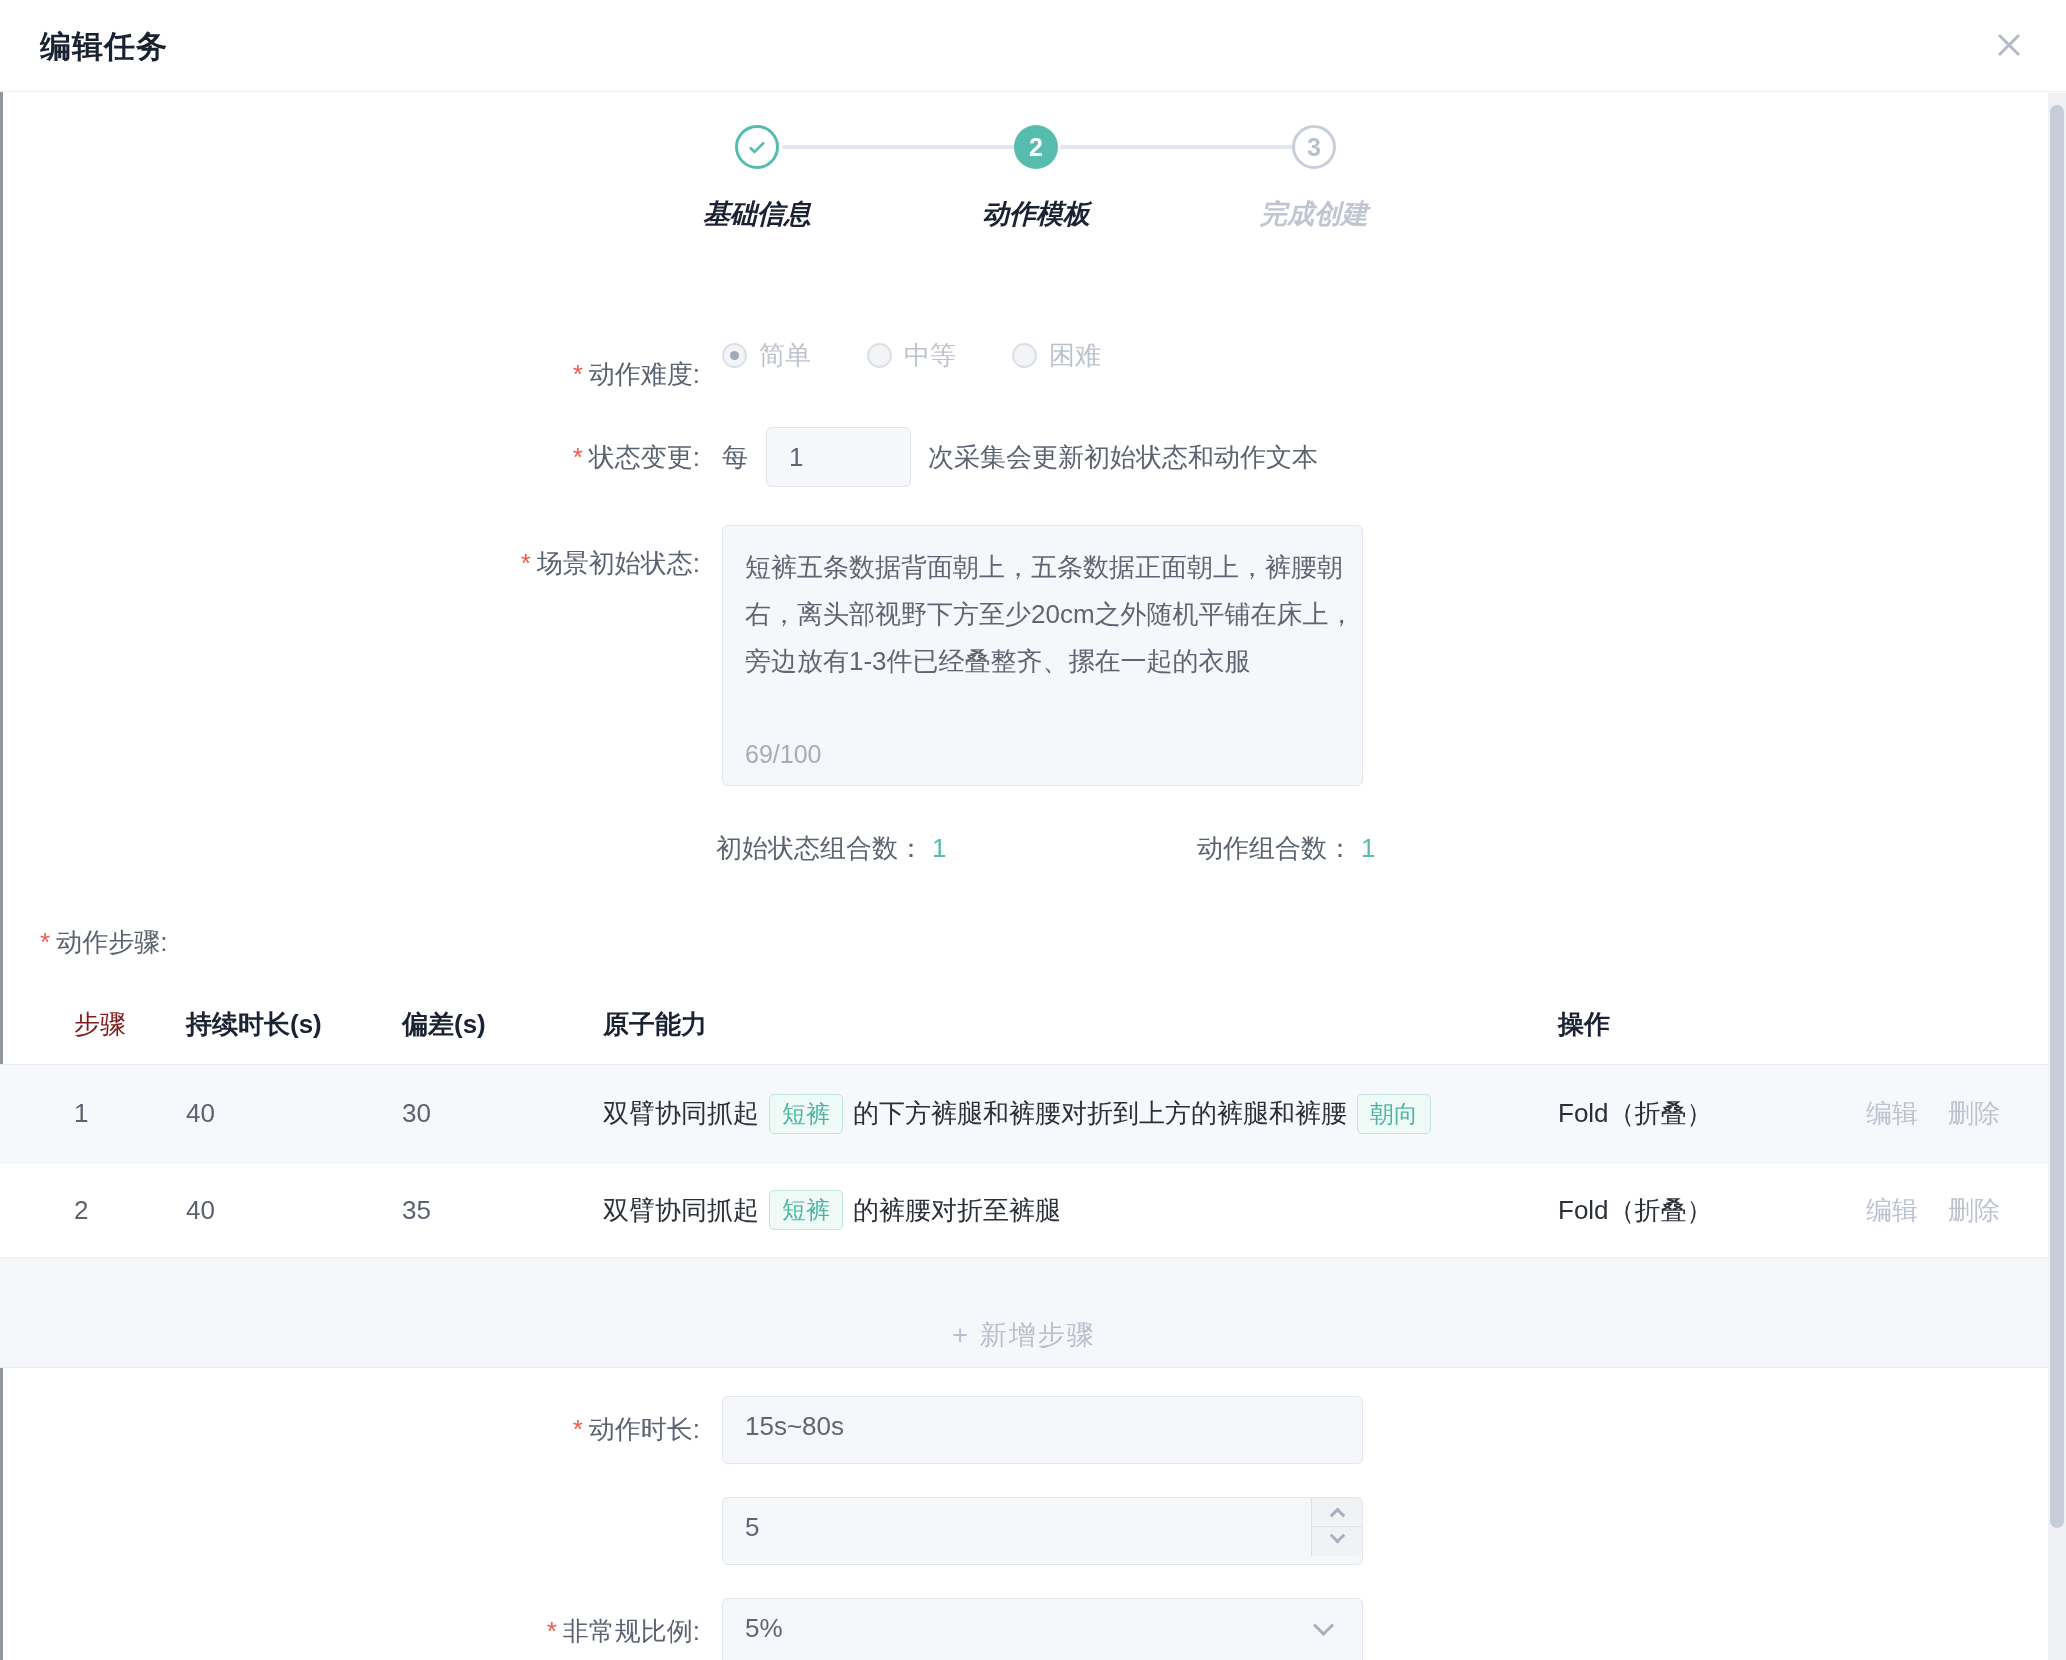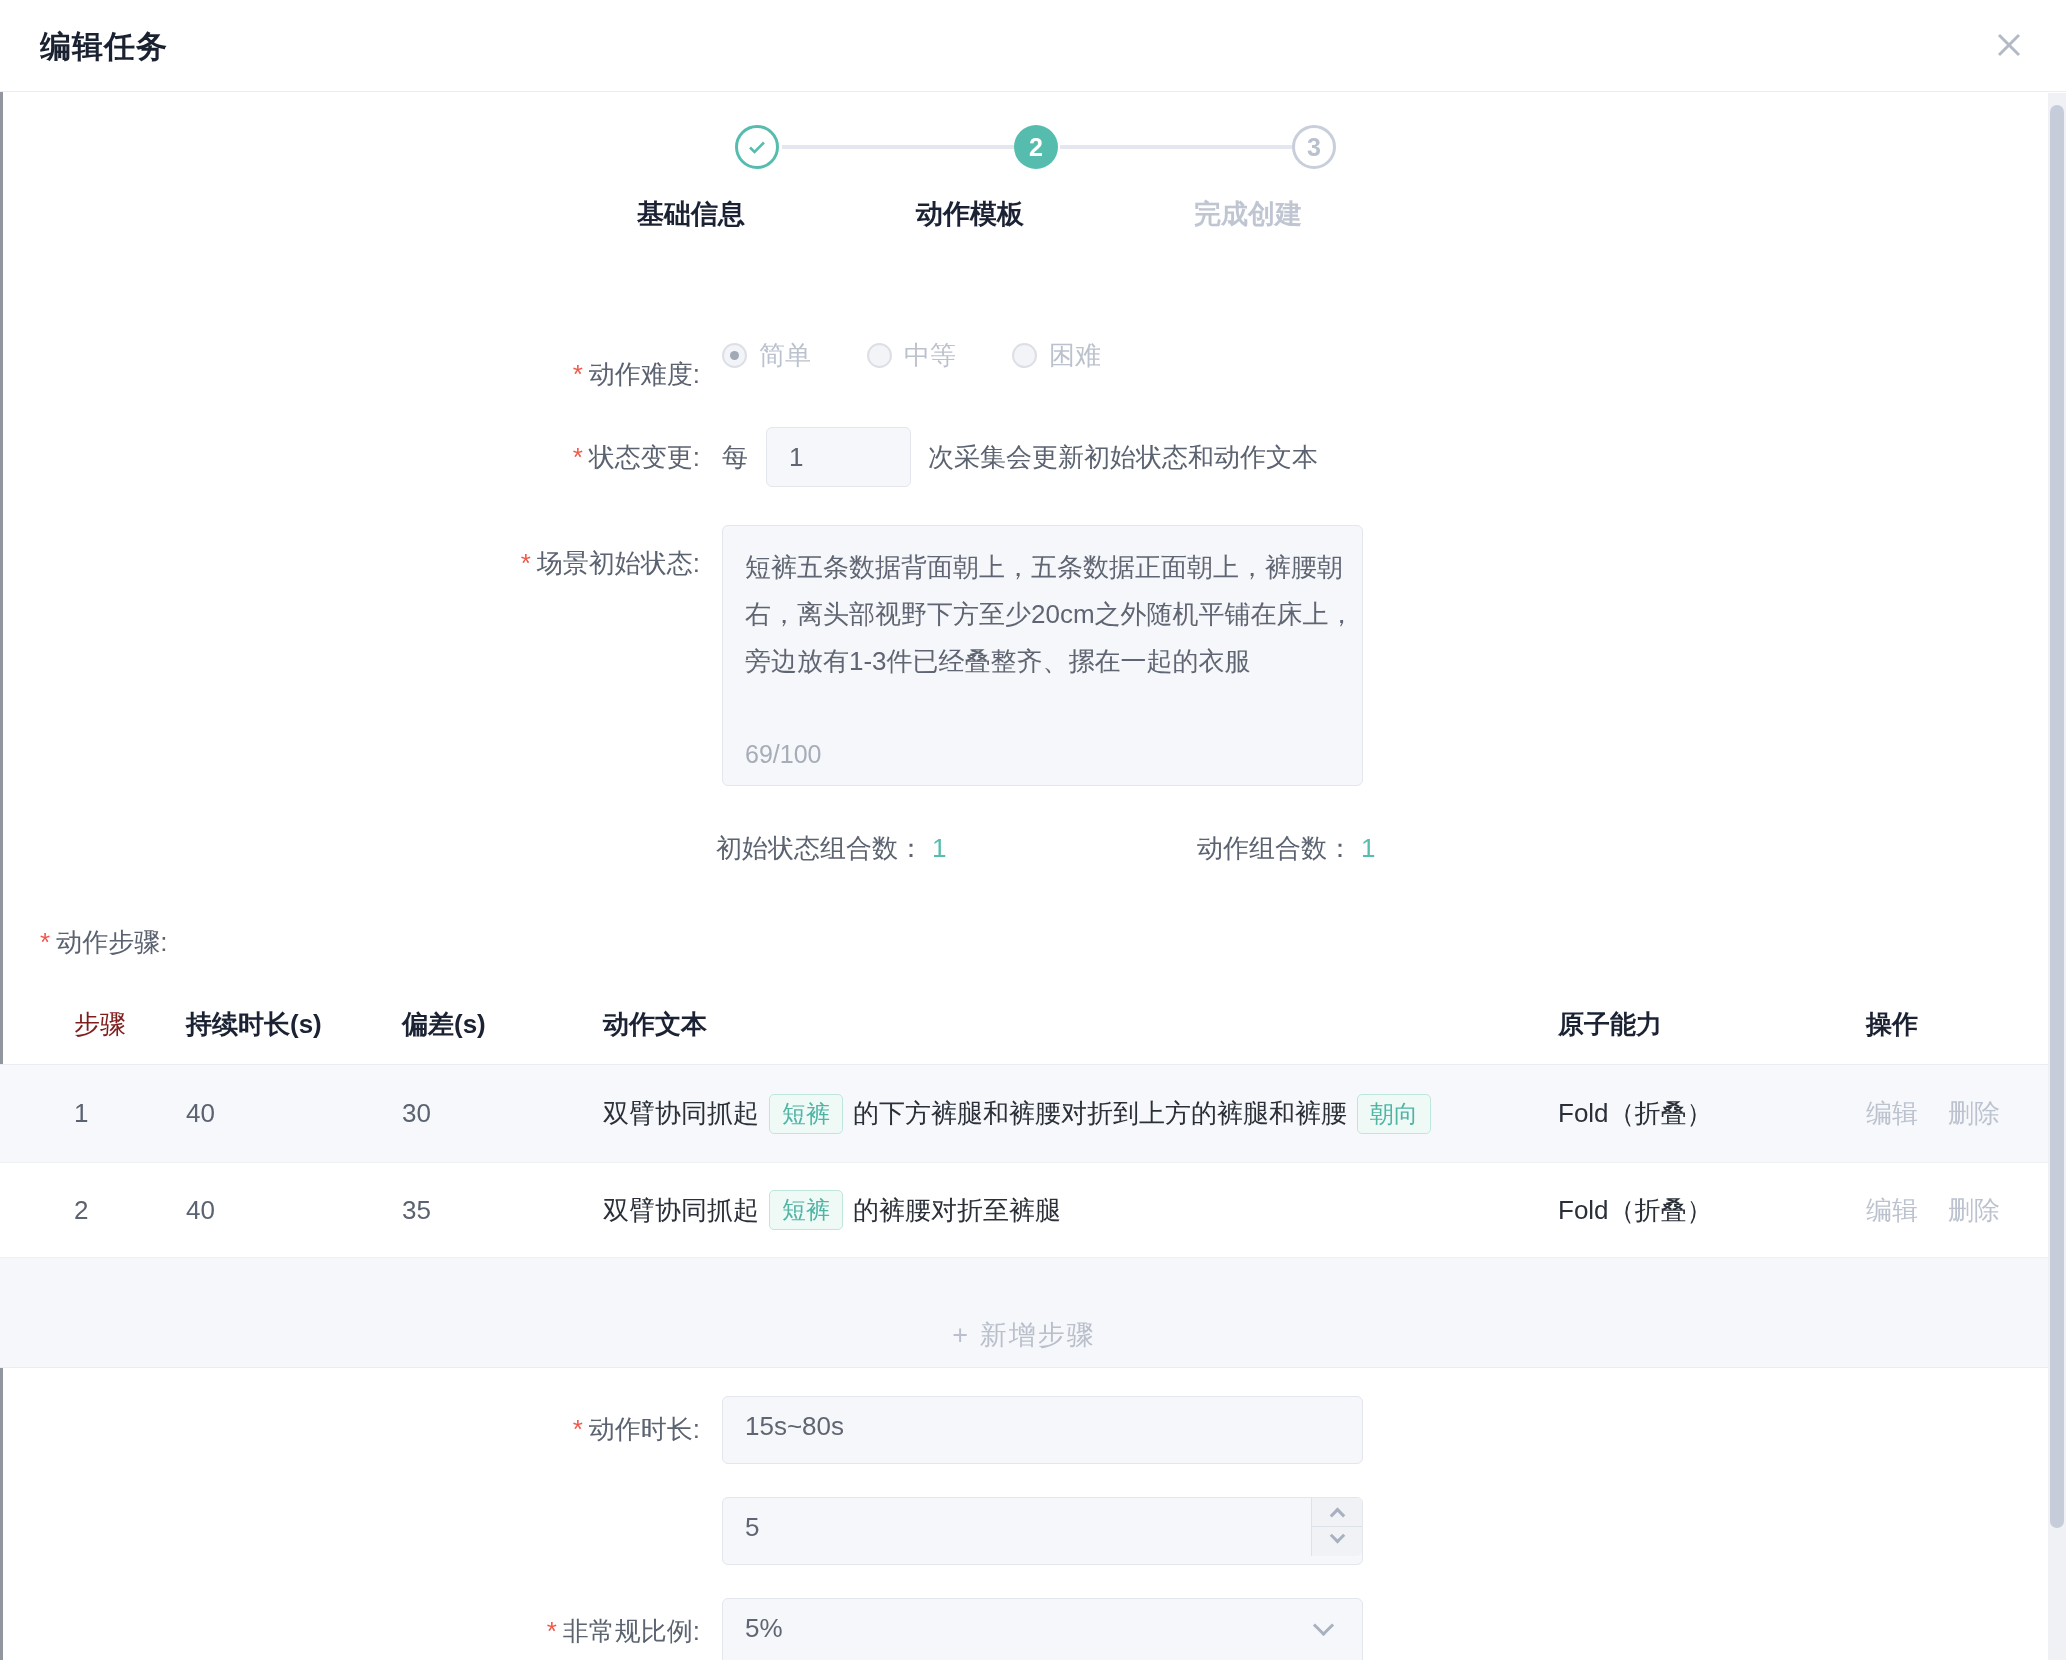--- a/index.html
+++ b/index.html
@@ -18,21 +18,21 @@
   
   .sb-track { position:absolute; right:0; top:93px; width:18px; height:1567px; background:#f0f1f5; }
   .sb-thumb { position:absolute; right:2px; top:12px; width:14px; height:1423px; background:#c7ccdb; border-radius:7px; }
 
   
   .step-line { position:absolute; top:145px; height:4px; background:#e4e7ef; }
   .step-circle { position:absolute; top:125px; width:44px; height:44px; border-radius:50%; display:flex; align-items:center; justify-content:center; background:#fff; }
   .step-circle.done   { border:3px solid #56bdae; }
   .step-circle.active { background:#56bdae; color:#fff; font-size:25px; font-weight:700; }
   .step-circle.pending{ border:3px solid #c9cedb; color:#b9c0cf; font-size:25px; font-weight:700; }
-  .step-label { position:absolute; top:196px; width:240px; font-size:27px; font-weight:700; color:#1b2233; }
+  .step-label { position:absolute; top:196px; width:240px; text-align:center; font-size:27px; font-weight:700; color:#1b2233;font-style:italic; }
   .step-label.pending { color:#c0c5d2; font-weight:700; }
 
   
   .form-label { position:absolute; left:0; width:700px; text-align:right; font-size:26px; color:#5b6270; line-height:34px; white-space:nowrap; }
   .star { color:#f0584a; margin-right:6px; font-size:26px; }
   .ctl { background:#f6f7fa; border:1px solid #e3e6ec; border-radius:6px; color:#5f6572; font-size:26px; }
 
   
   .radio-group { position:absolute; left:722px; top:338px; display:flex; align-items:center; }
   .radio-item { display:flex; align-items:center; margin-right:56px; cursor:pointer; }
@@ -168,21 +168,20 @@
 
   <div class="steps-label">
     <span class="star">*</span><span>动作步骤:</span>
   </div>
 
   <div class="steps-table">
     <div class="t-row t-head">
       <div class="t-cell c1" style="font-weight:400;color:#7f1d1d;">步骤</div>
       <div class="t-cell" style="font-weight:700;color:#1b2233;">持续时长(s)</div>
       <div class="t-cell" style="font-weight:700;color:#1b2233;">偏差(s)</div>
-      <div class="t-cell" style="font-weight:700;color:#1b2233;">动作文本</div>
       <div class="t-cell" style="font-weight:700;color:#1b2233;">原子能力</div>
       <div class="t-cell" style="font-weight:700;color:#1b2233;">操作</div>
     </div>
 
     <div class="t-row t-body1">
       <div class="t-cell c1">1</div>
       <div class="t-cell">40</div>
       <div class="t-cell">30</div>
       <div class="t-cell">
         <span class="action-text">双臂协同抓起</span>

